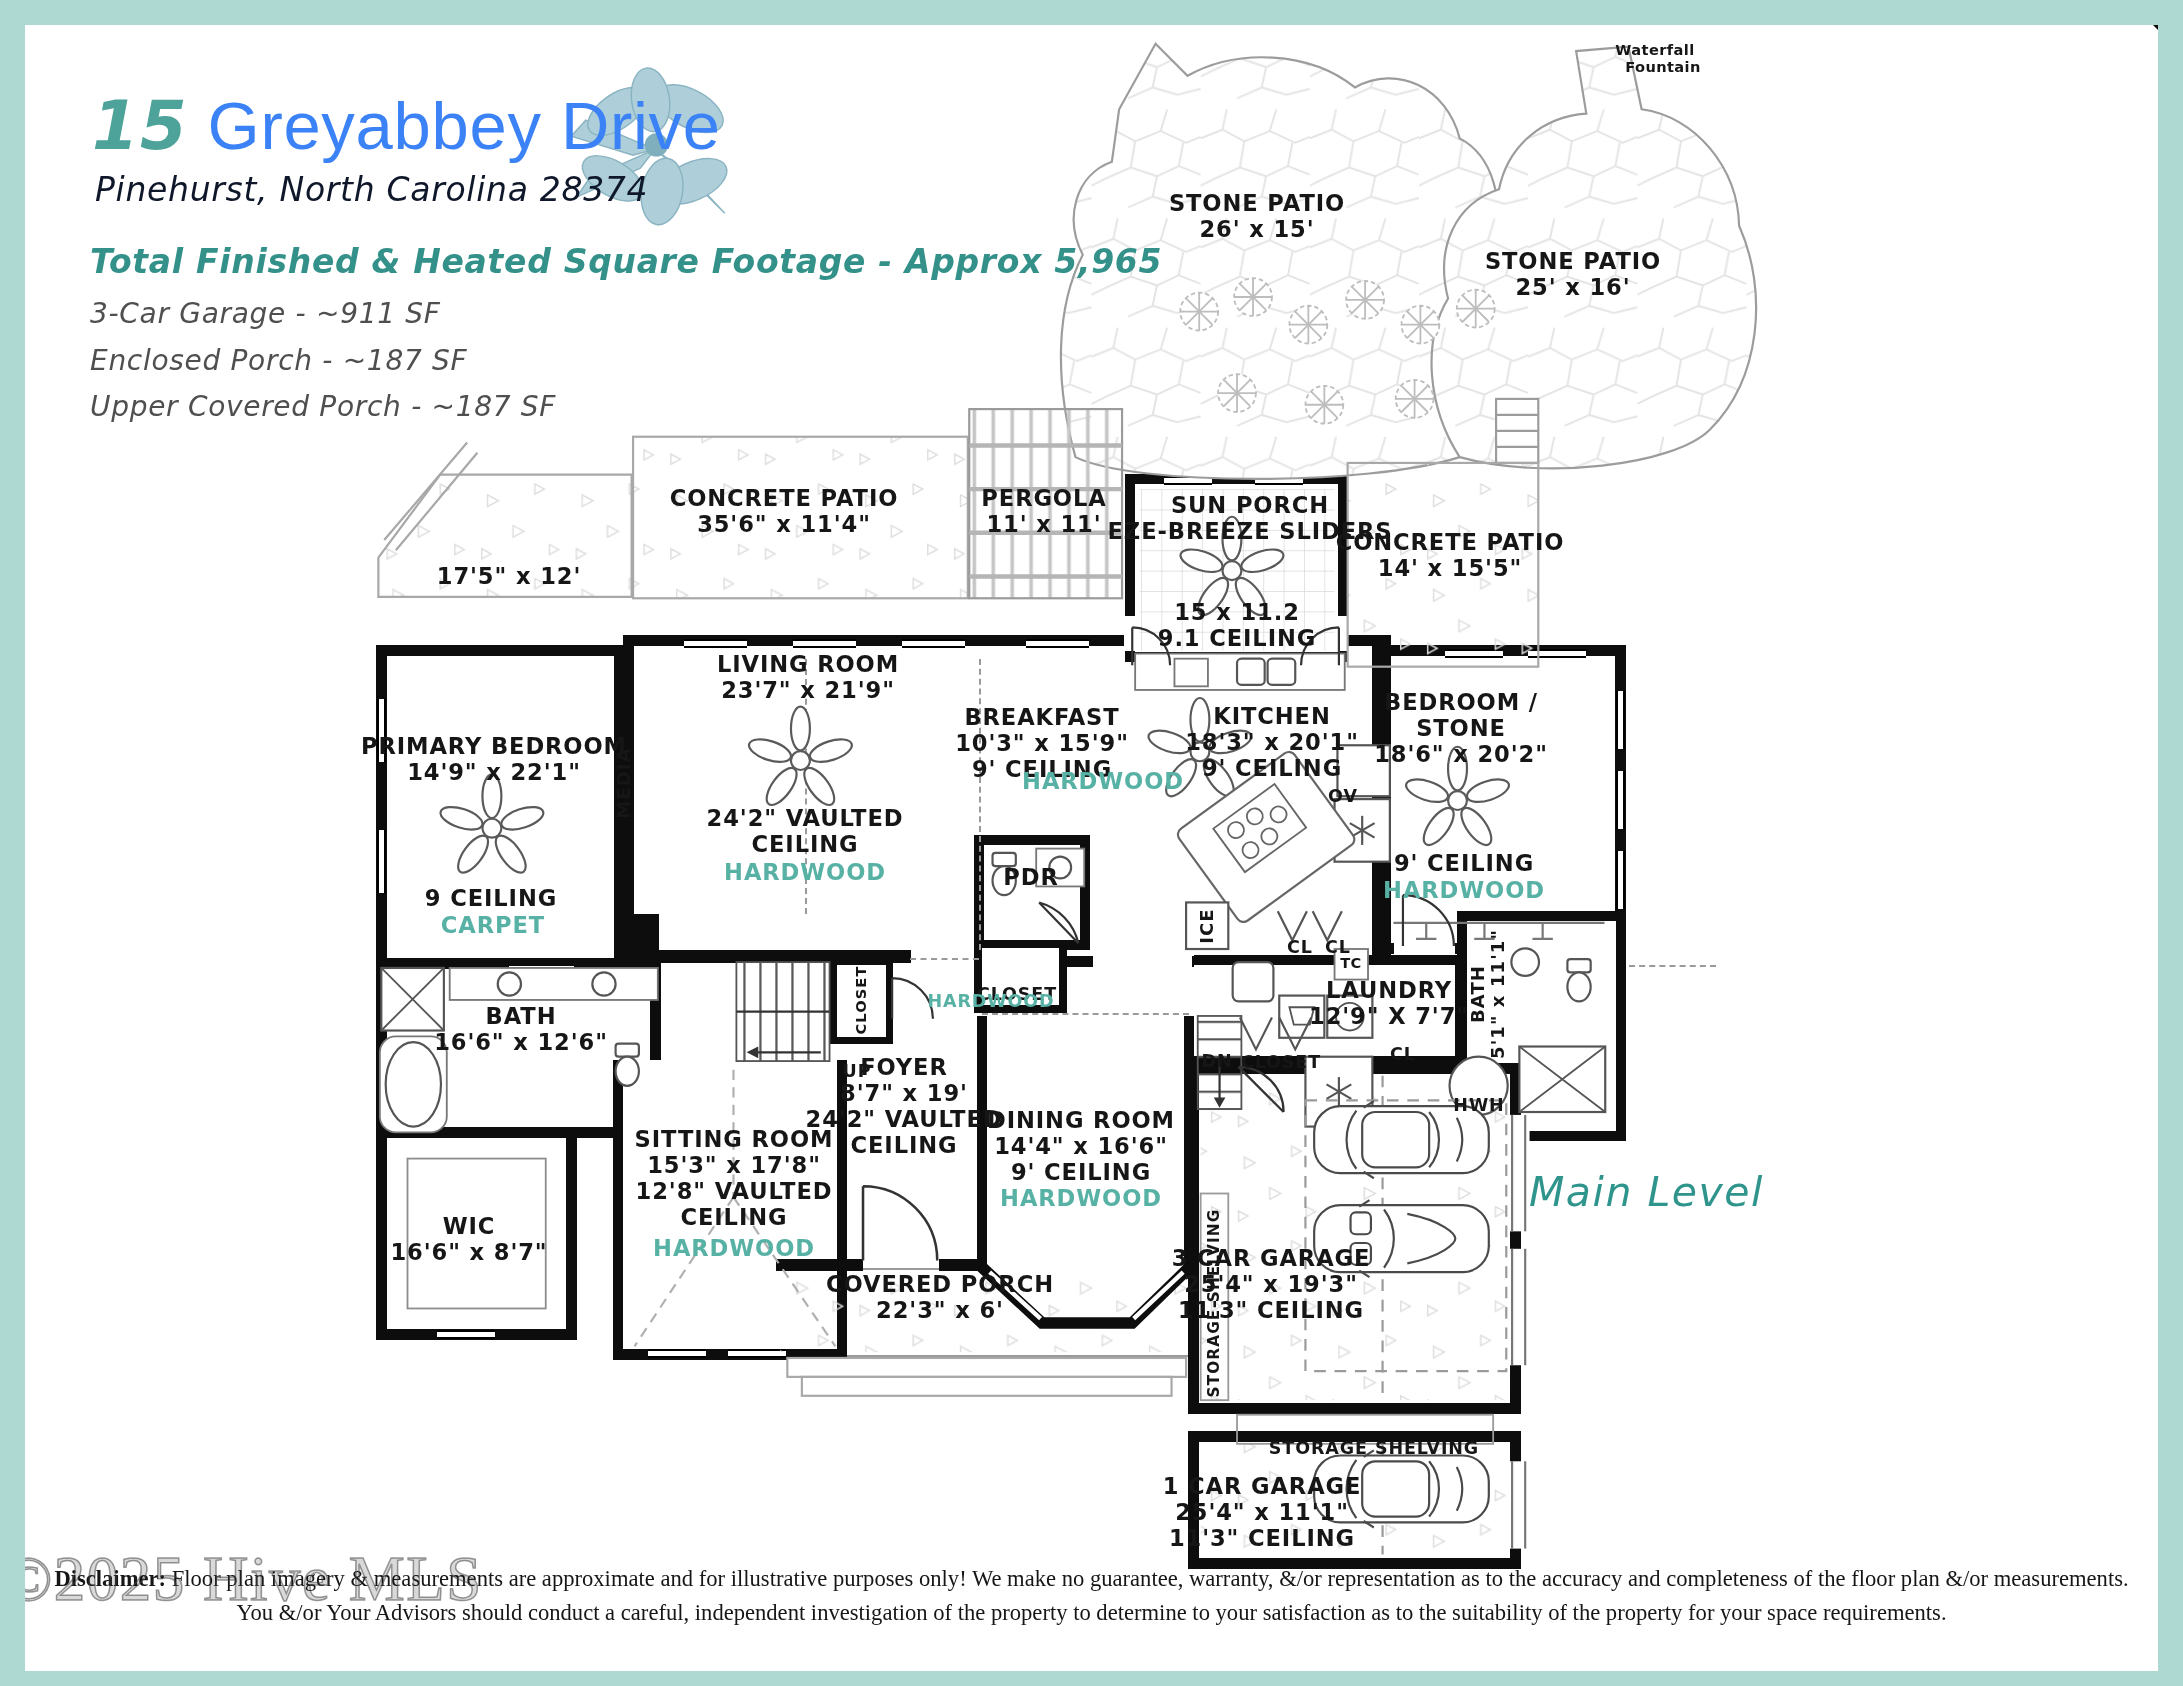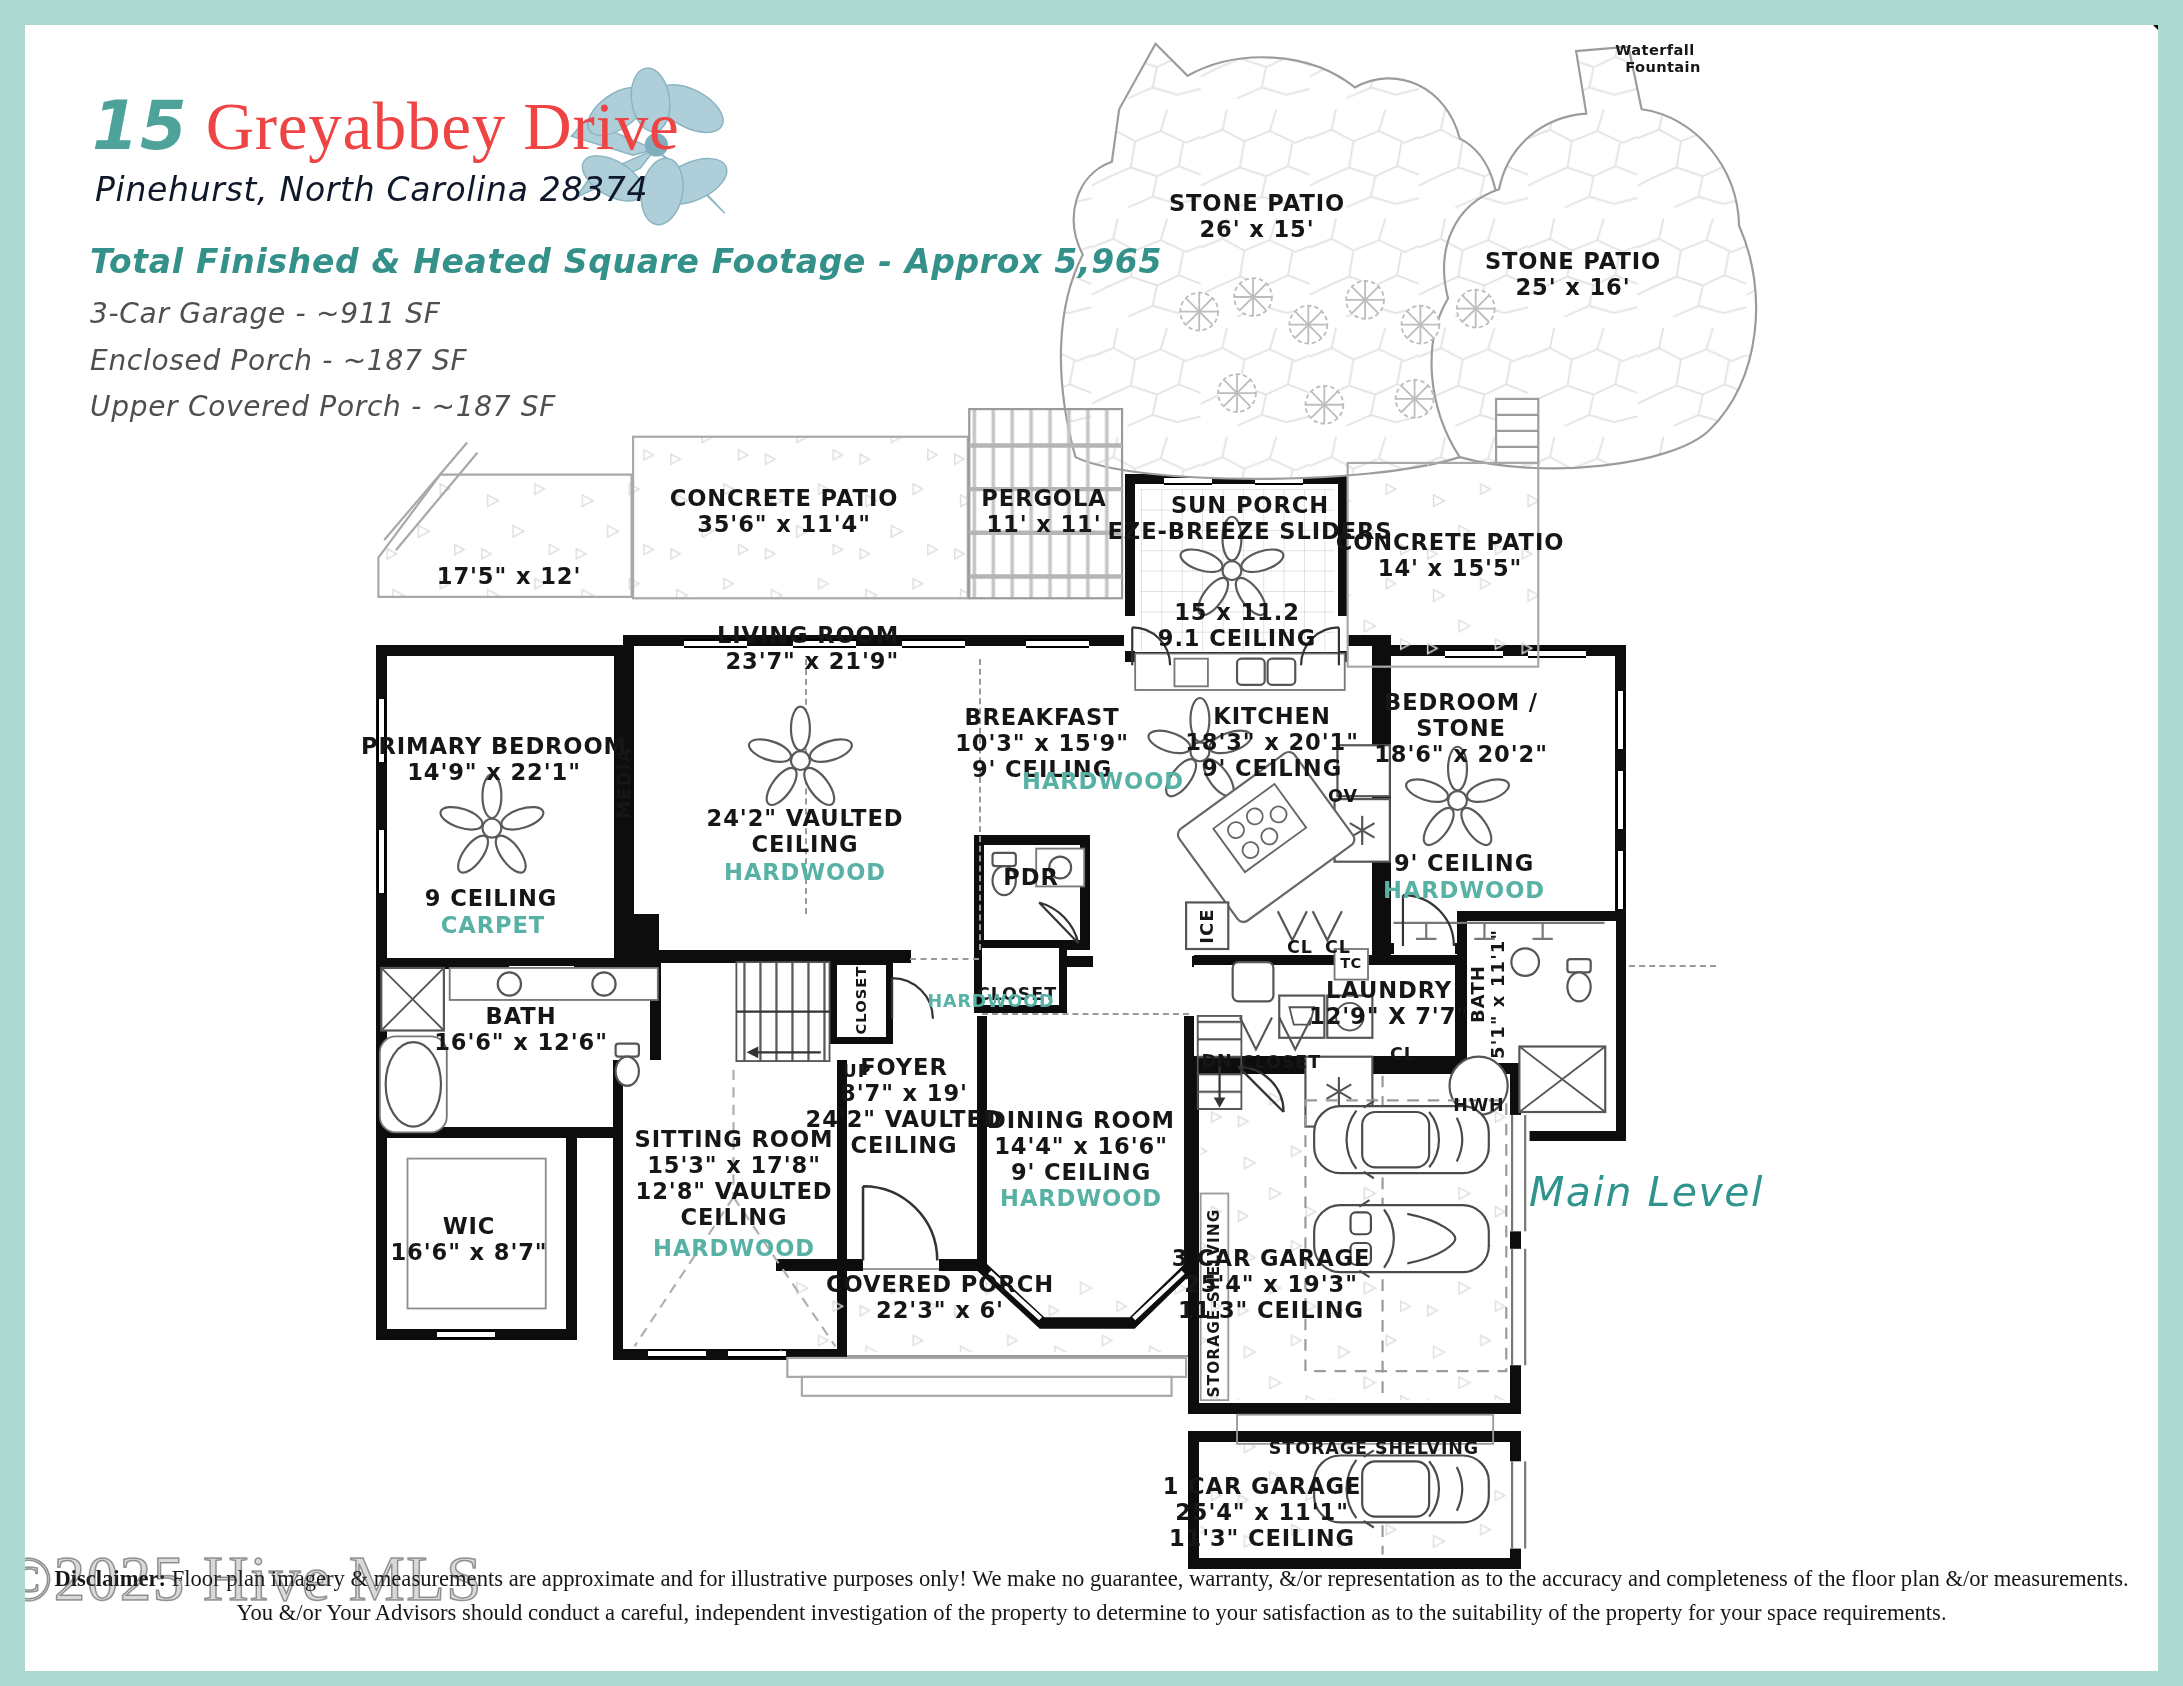--- a/index.html
+++ b/index.html
@@ -21,21 +21,21 @@
   .plab{position:absolute;transform:translateX(-50%);text-align:center;font-weight:700;
         font-size:22.6px;letter-spacing:0.9px;color:#161616;line-height:1.15;white-space:nowrap;z-index:30;}
   .sm{font-size:17.5px;margin-top:19px;}
   .xs{font-size:14.6px;letter-spacing:0.4px;}
   .teal{color:#57b1a4;}
   .vlab{position:absolute;transform:translate(-50%,-50%) rotate(-90deg);font-weight:700;
         font-size:18px;letter-spacing:1.1px;color:#161616;white-space:nowrap;z-index:30;text-align:center;line-height:1.1;}
   
   .addr{position:absolute;left:92px;top:87px;white-space:nowrap;z-index:30;}
   .addr .num{font-size:67px;color:#4da39a;font-style:italic;font-weight:600;letter-spacing:1.5px;}
-  .addr .street{font-family:Liberation Serif, serif;font-size:67px;color:#ef4444;letter-spacing:0.7px;}
+  .addr .street{font-family:Liberation Sans, sans-serif;font-size:67px;color:#3b82f6;letter-spacing:0.7px;}
   .cityline{position:absolute;left:95px;top:170px;font-size:33px;color:#0f172a;font-style:italic;letter-spacing:0.7px;z-index:30;}
   .sqtitle{position:absolute;left:90px;top:242px;font-size:33px;color:#33918a;font-style:italic;font-weight:700;letter-spacing:0.7px;z-index:30;}
   .sqitem{position:absolute;left:90px;font-size:28px;color:#4f4f4f;font-style:italic;letter-spacing:0.7px;z-index:30;}
   .mainlevel{position:absolute;left:1529px;top:1168px;font-size:41px;color:#2f958c;font-style:italic;letter-spacing:1.5px;z-index:30;}
   
   .disc{position:absolute;left:0;right:0;text-align:center;font-family:"Liberation Serif","DejaVu Serif",serif;
         font-size:22.6px;color:#161616;z-index:30;}
   .disc .b{font-weight:700;}
   .wmark{position:absolute;left:4.4px;top:1543px;font-family:"Liberation Serif","DejaVu Serif",serif;
          font-size:63px;letter-spacing:1.5px;color:rgba(0,0,0,0.15);-webkit-text-stroke:1.5px rgba(70,70,70,.55);
@@ -363,21 +363,21 @@
   </div>
   <div class="plab" style="left:1450px;top:530px;">
     <div>CONCRETE PATIO</div>
       <div>14' x 15'5"</div>
   </div>
   <div class="plab" style="left:940px;top:1272px;">
     <div>COVERED PORCH</div>
       <div>22'3" x 6'</div>
   </div>
 
-  <div class="plab" style="left:808px;top:623px;text-align:right;">
+  <div class="plab" style="left:808px;top:652px;">
     <div>LIVING ROOM</div>
       <div>23'7" x 21'9"</div>
   </div>
   <div class="plab" style="left:805px;top:806px;">
     <div>24'2" VAULTED</div>
       <div>CEILING</div>
   </div>
   <div class="plab teal" style="left:805px;top:860px;">HARDWOOD</div>
 
   <div class="plab" style="left:494px;top:734px;">

